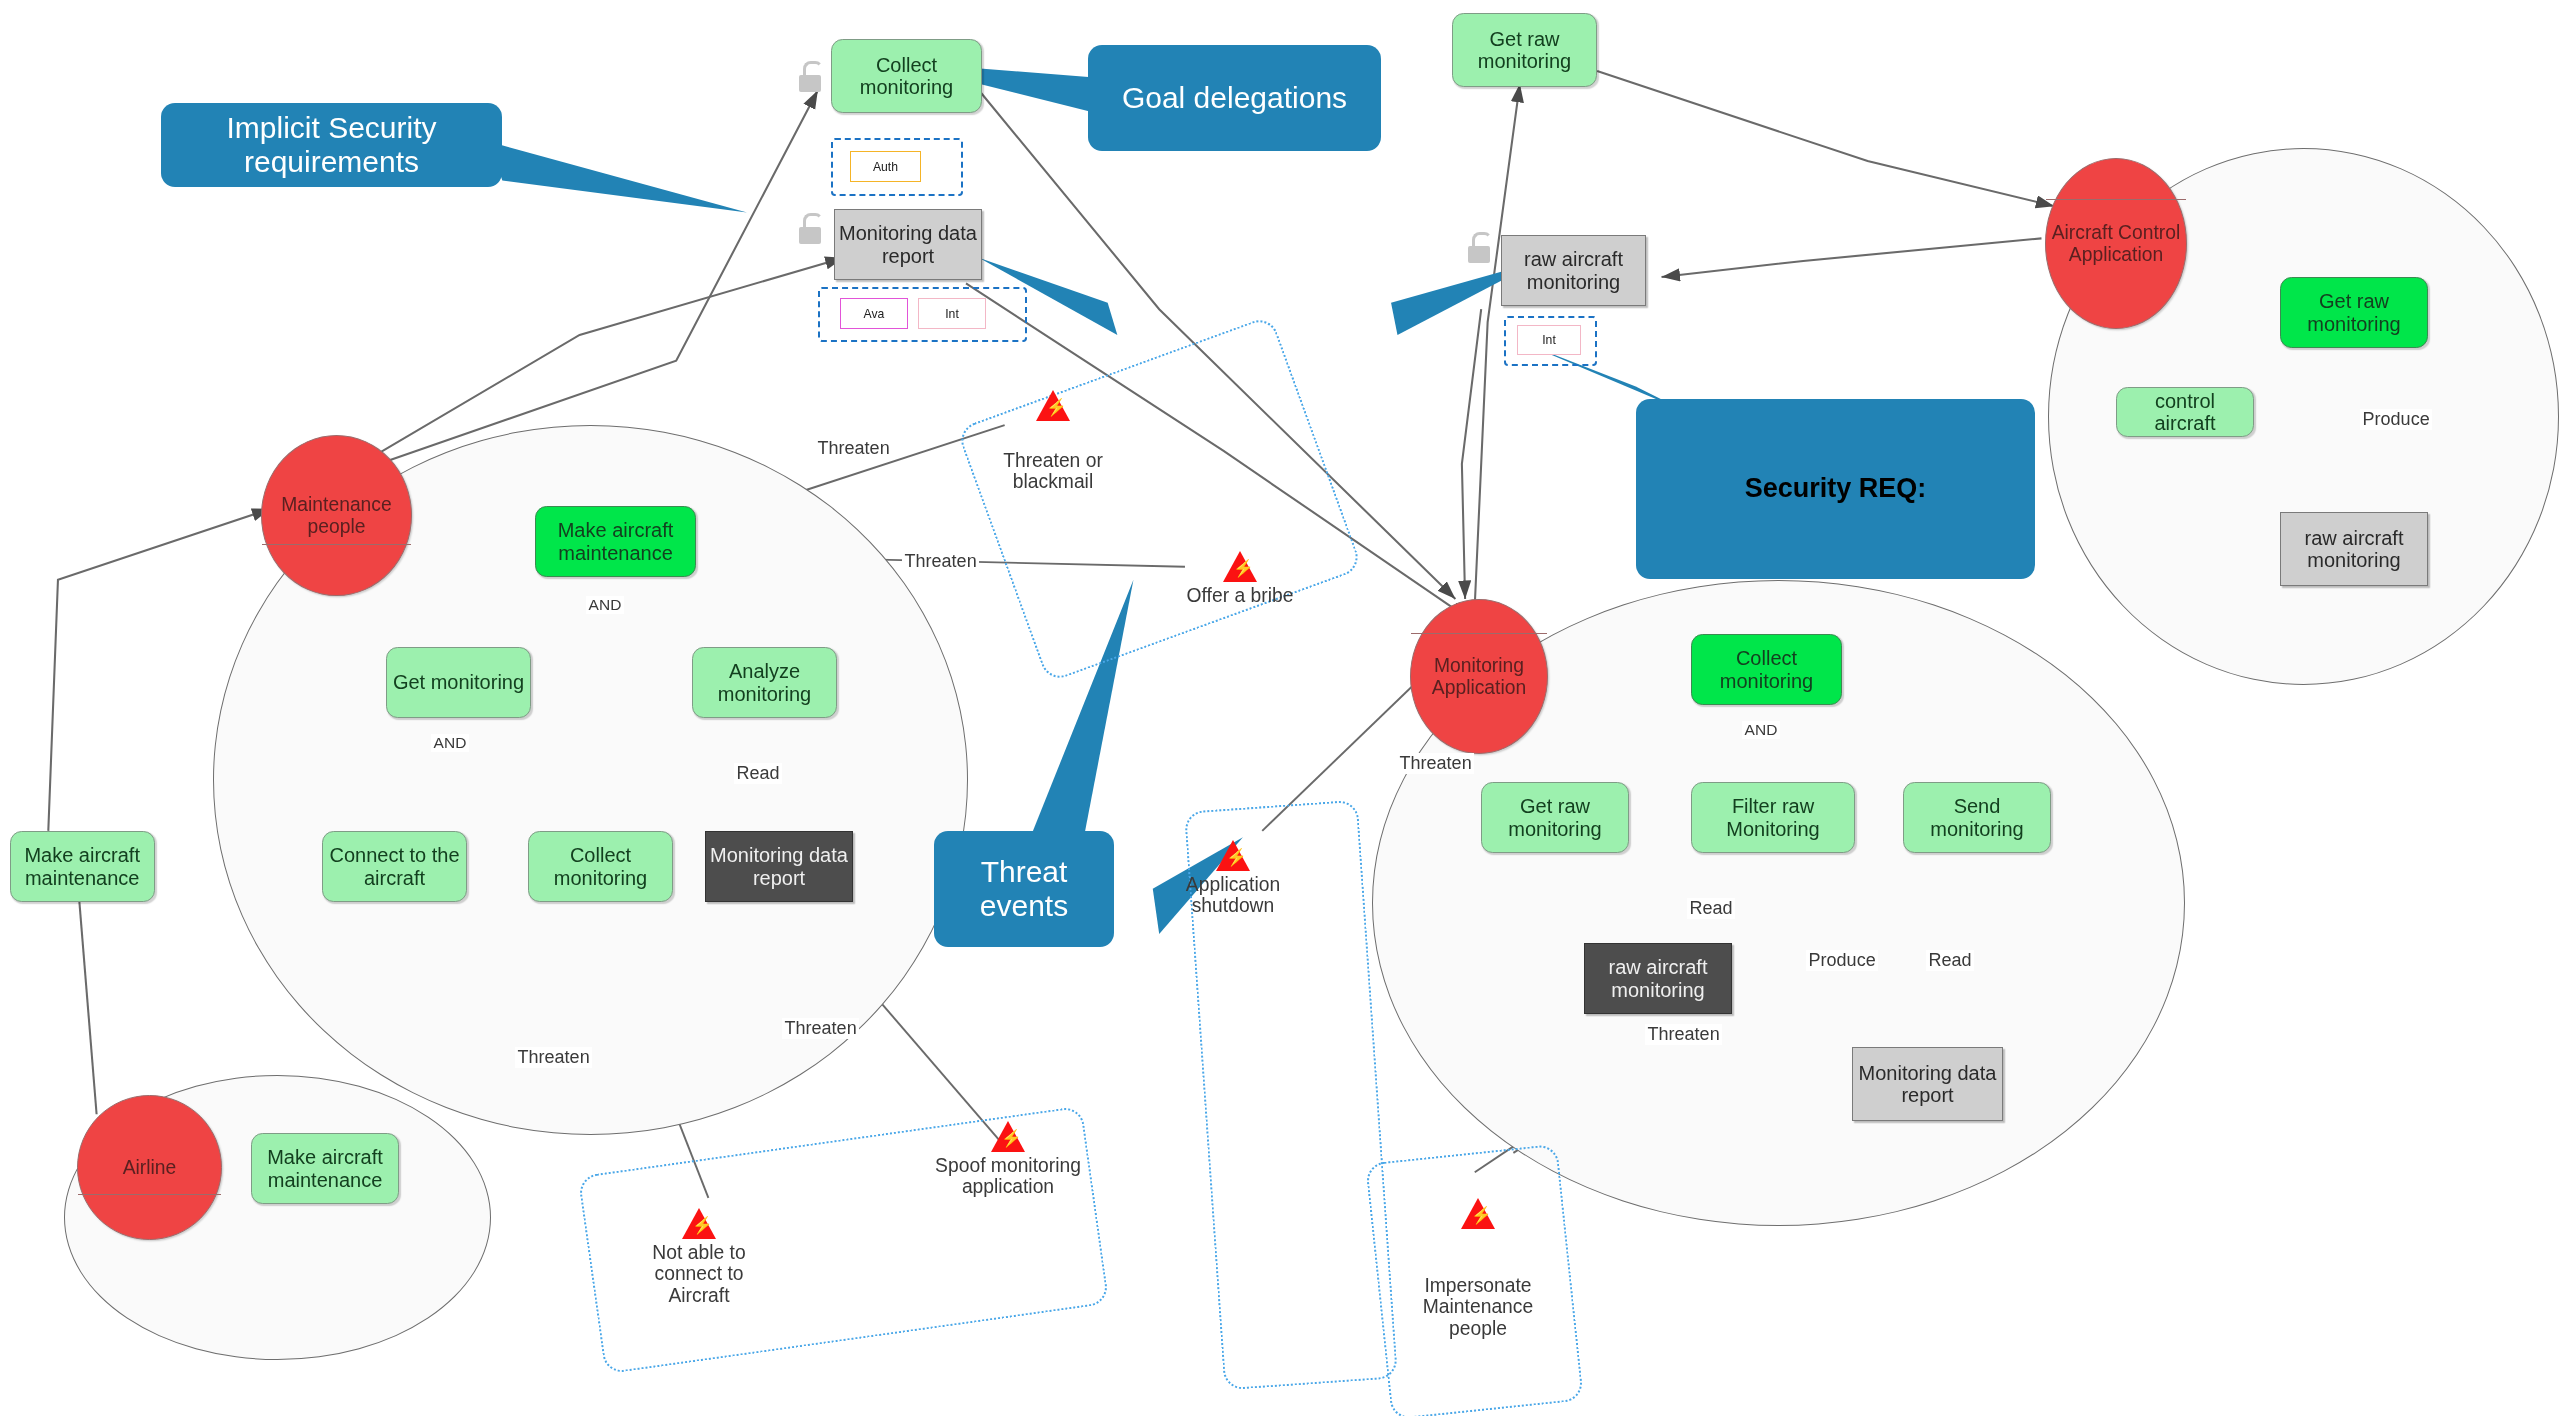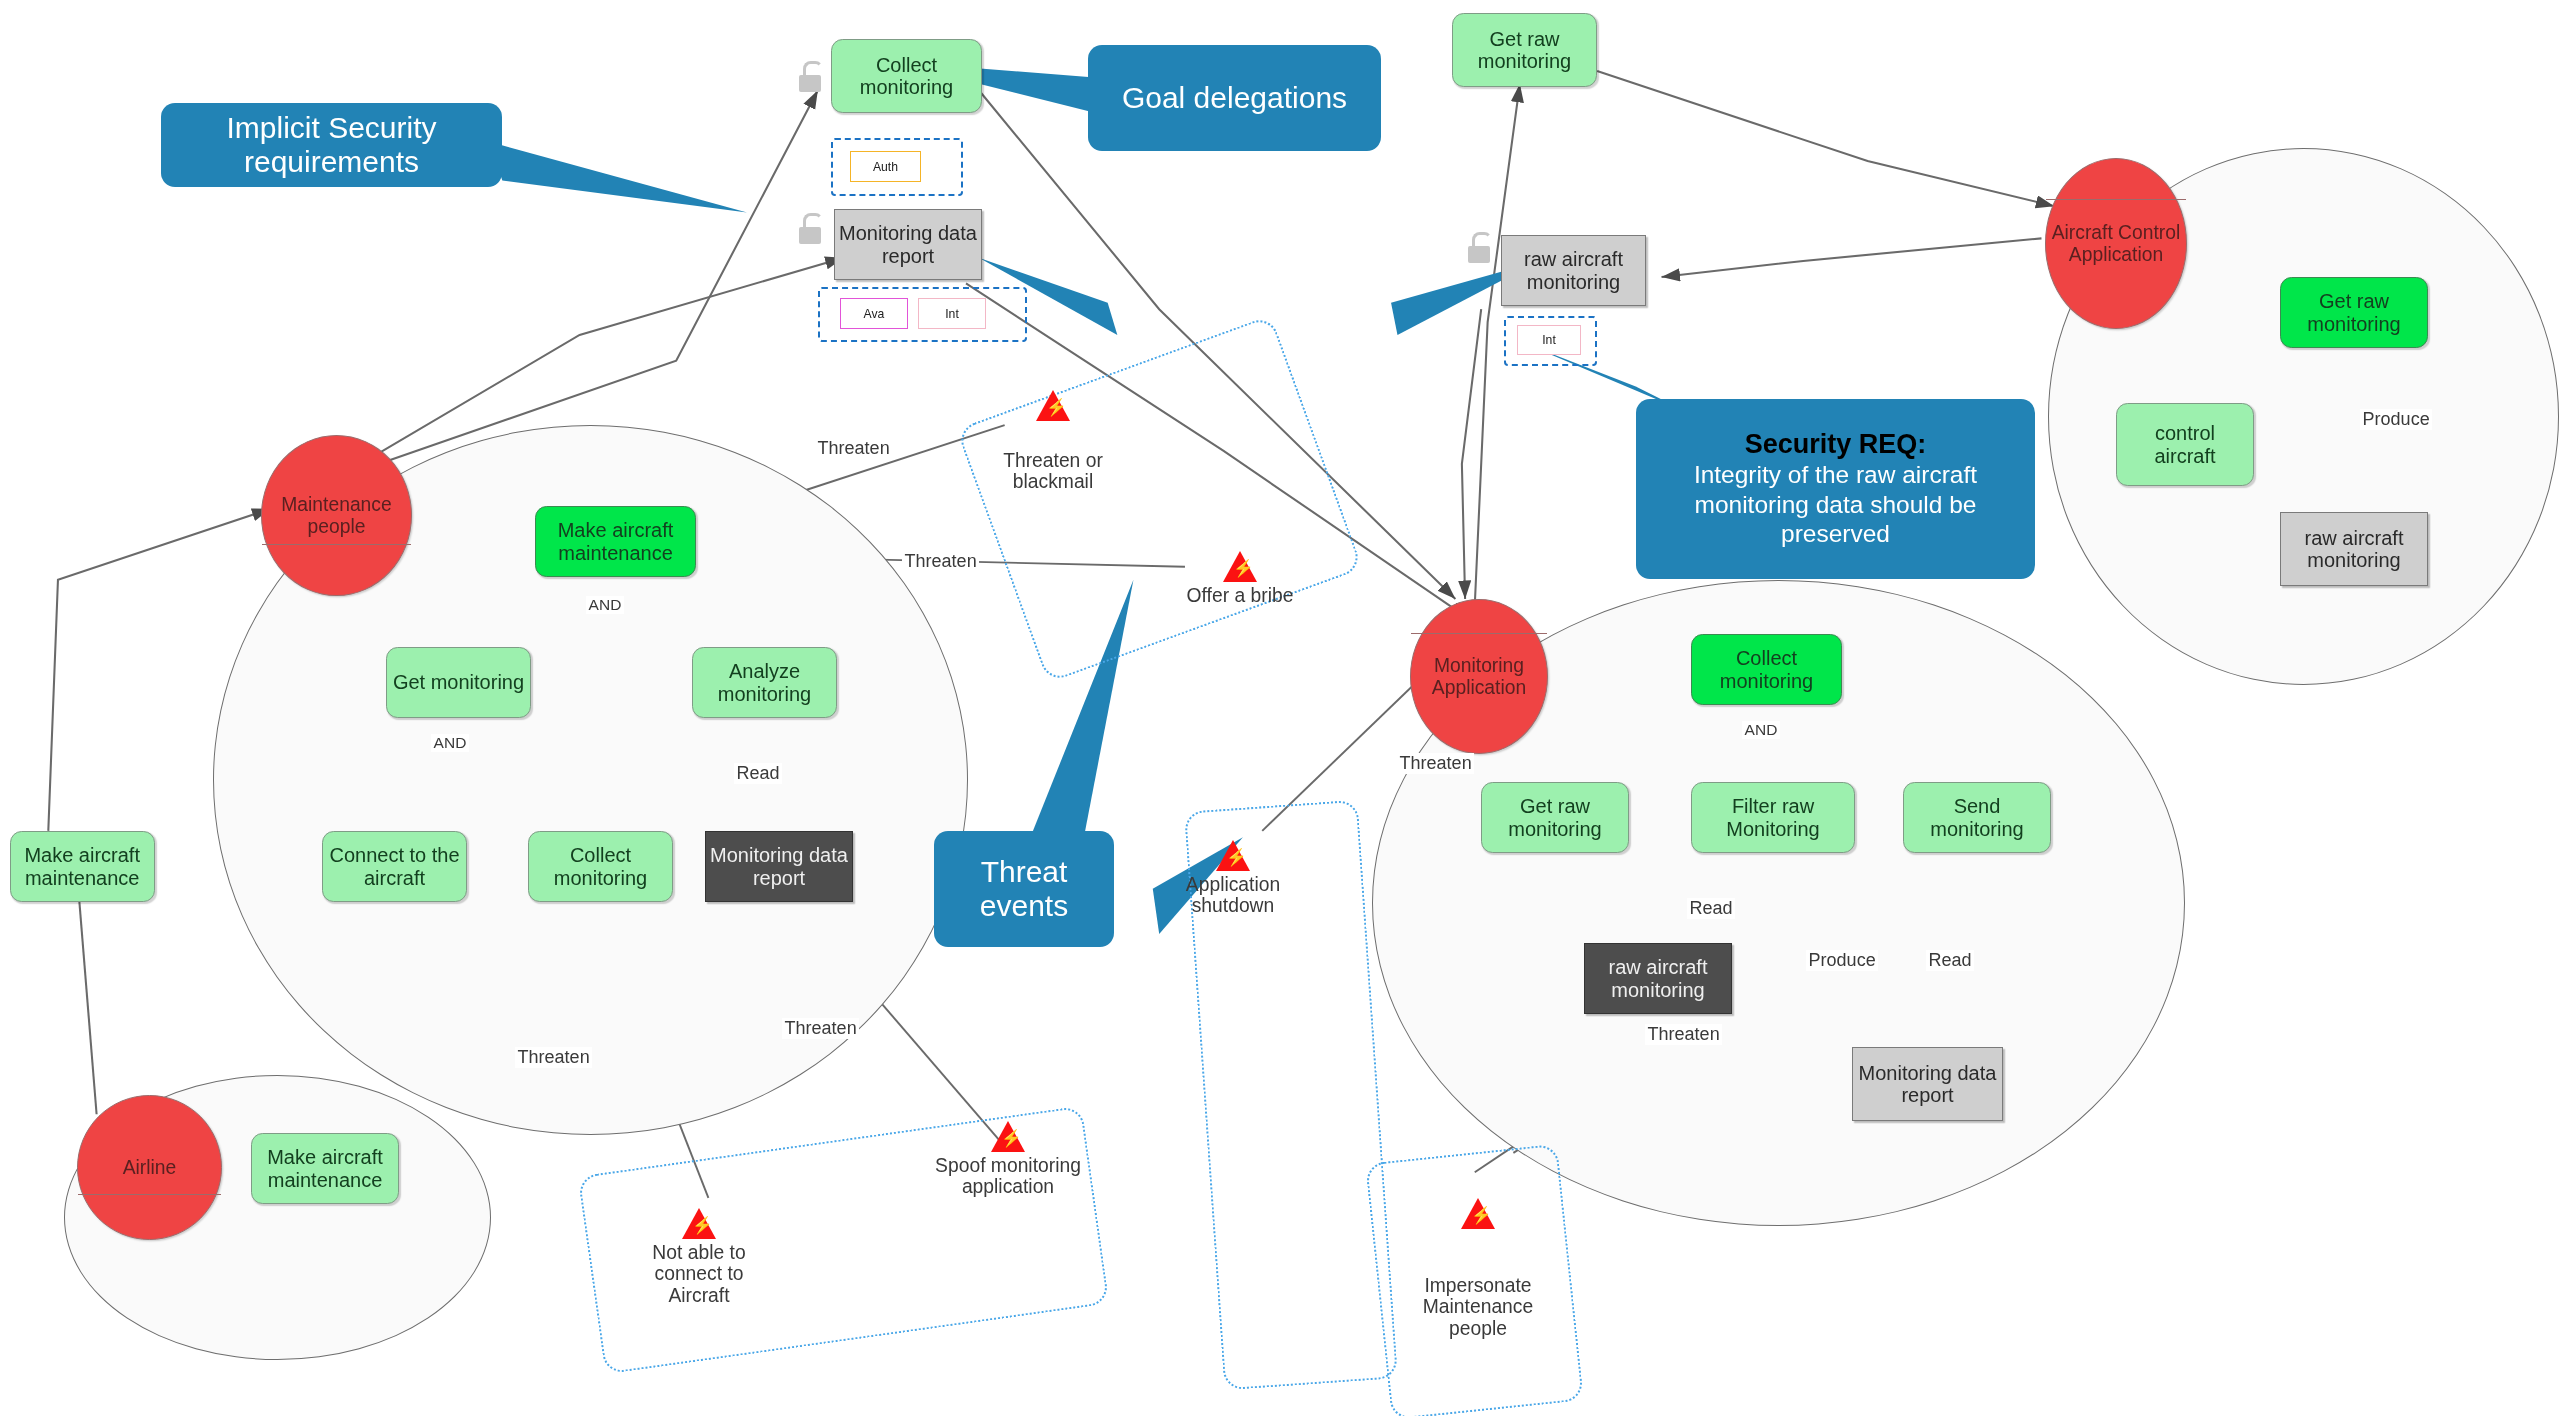--- a/index.html
+++ b/index.html
@@ -237,21 +237,20 @@
     <span>Goal delegations</span>
   </div>
 
 
   <div class="callout" style="left:934px;top:831px;width:180px;height:116px;">
     <span>Threat events</span>
   </div>
 
   <div class="callout" style="left:1636px;top:399px;width:399px;height:180px;flex-direction:column;">
     <span class="reqhead">Security REQ:</span>
-    <span class="reqbody">Integrity of the raw aircraft monitoring data should be preserved</span>
   </div>
 
   <div class="padlock" style="left:799px;top:61px;">
     <div class="shackle"></div>
       <div class="body"></div>
   </div>
   <div class="node goal" style="left:831px;top:39px;width:151px;height:74px;">
     <span>Collect monitoring</span>
   </div>
 
@@ -407,21 +406,21 @@
   </div>
 
   <div class="node doc" style="left:1852px;top:1047px;width:151px;height:74px;">
     <span>Monitoring data report</span>
   </div>
 
   <div class="node goal bright" style="left:2280px;top:277px;width:148px;height:71px;">
     <span>Get raw monitoring</span>
   </div>
 
-  <div class="node goal" style="left:2116px;top:403px;width:138px;height:83px;">
+  <div class="node goal" style="left:2116px;top:387px;width:138px;height:50px;">
     <span>control aircraft</span>
   </div>
 
   <div class="elabel" style="left:2360px;top:409px;">
     <span>Produce</span>
   </div>
 
   <div class="node doc" style="left:2280px;top:512px;width:148px;height:74px;">
     <span>raw aircraft monitoring</span>
   </div>

